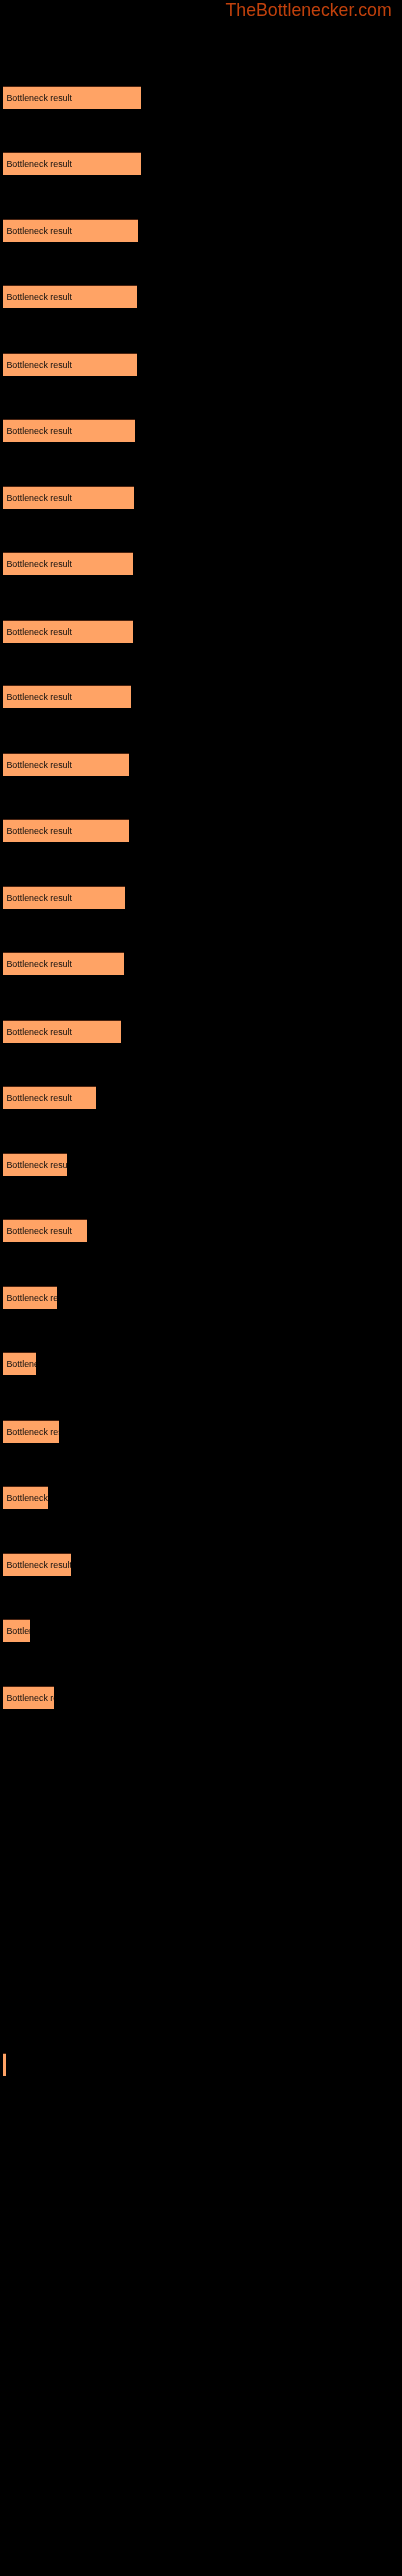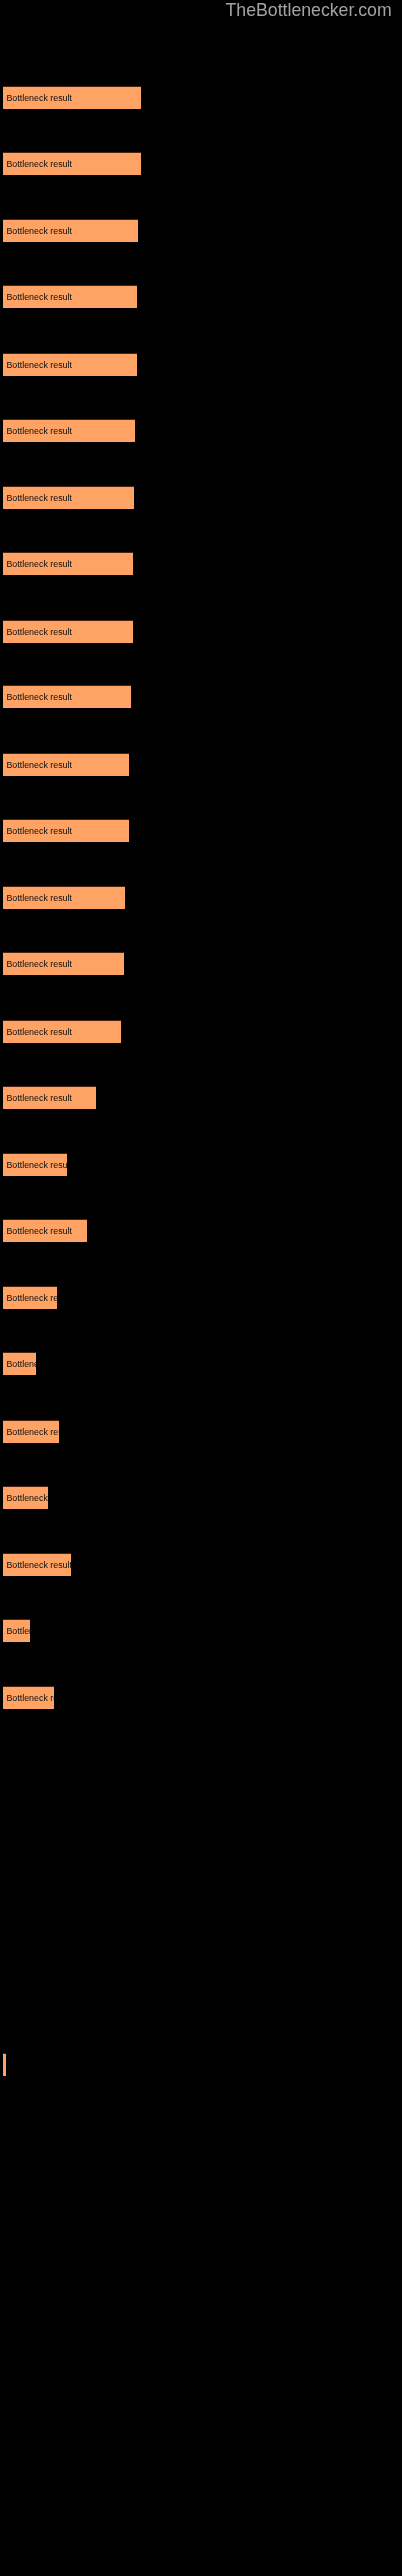--- a/index.html
+++ b/index.html
@@ -22,21 +22,21 @@
     height: 2576px;
     background: #000000;
   }
   .site-title {
     position: absolute;
     right: 11.3px;
     top: 0px;
     font-family: "Liberation Sans", sans-serif;
     font-size: 17.7px;
     line-height: 21px;
-    color: #a3a3a3;
+    color: #c2410c;
     letter-spacing: 0px;
     white-space: nowrap;
     user-select: none;
   }
   .chart {
     position: absolute;
     left: 0;
     top: 0;
     width: 403px;
     height: 2204px;

